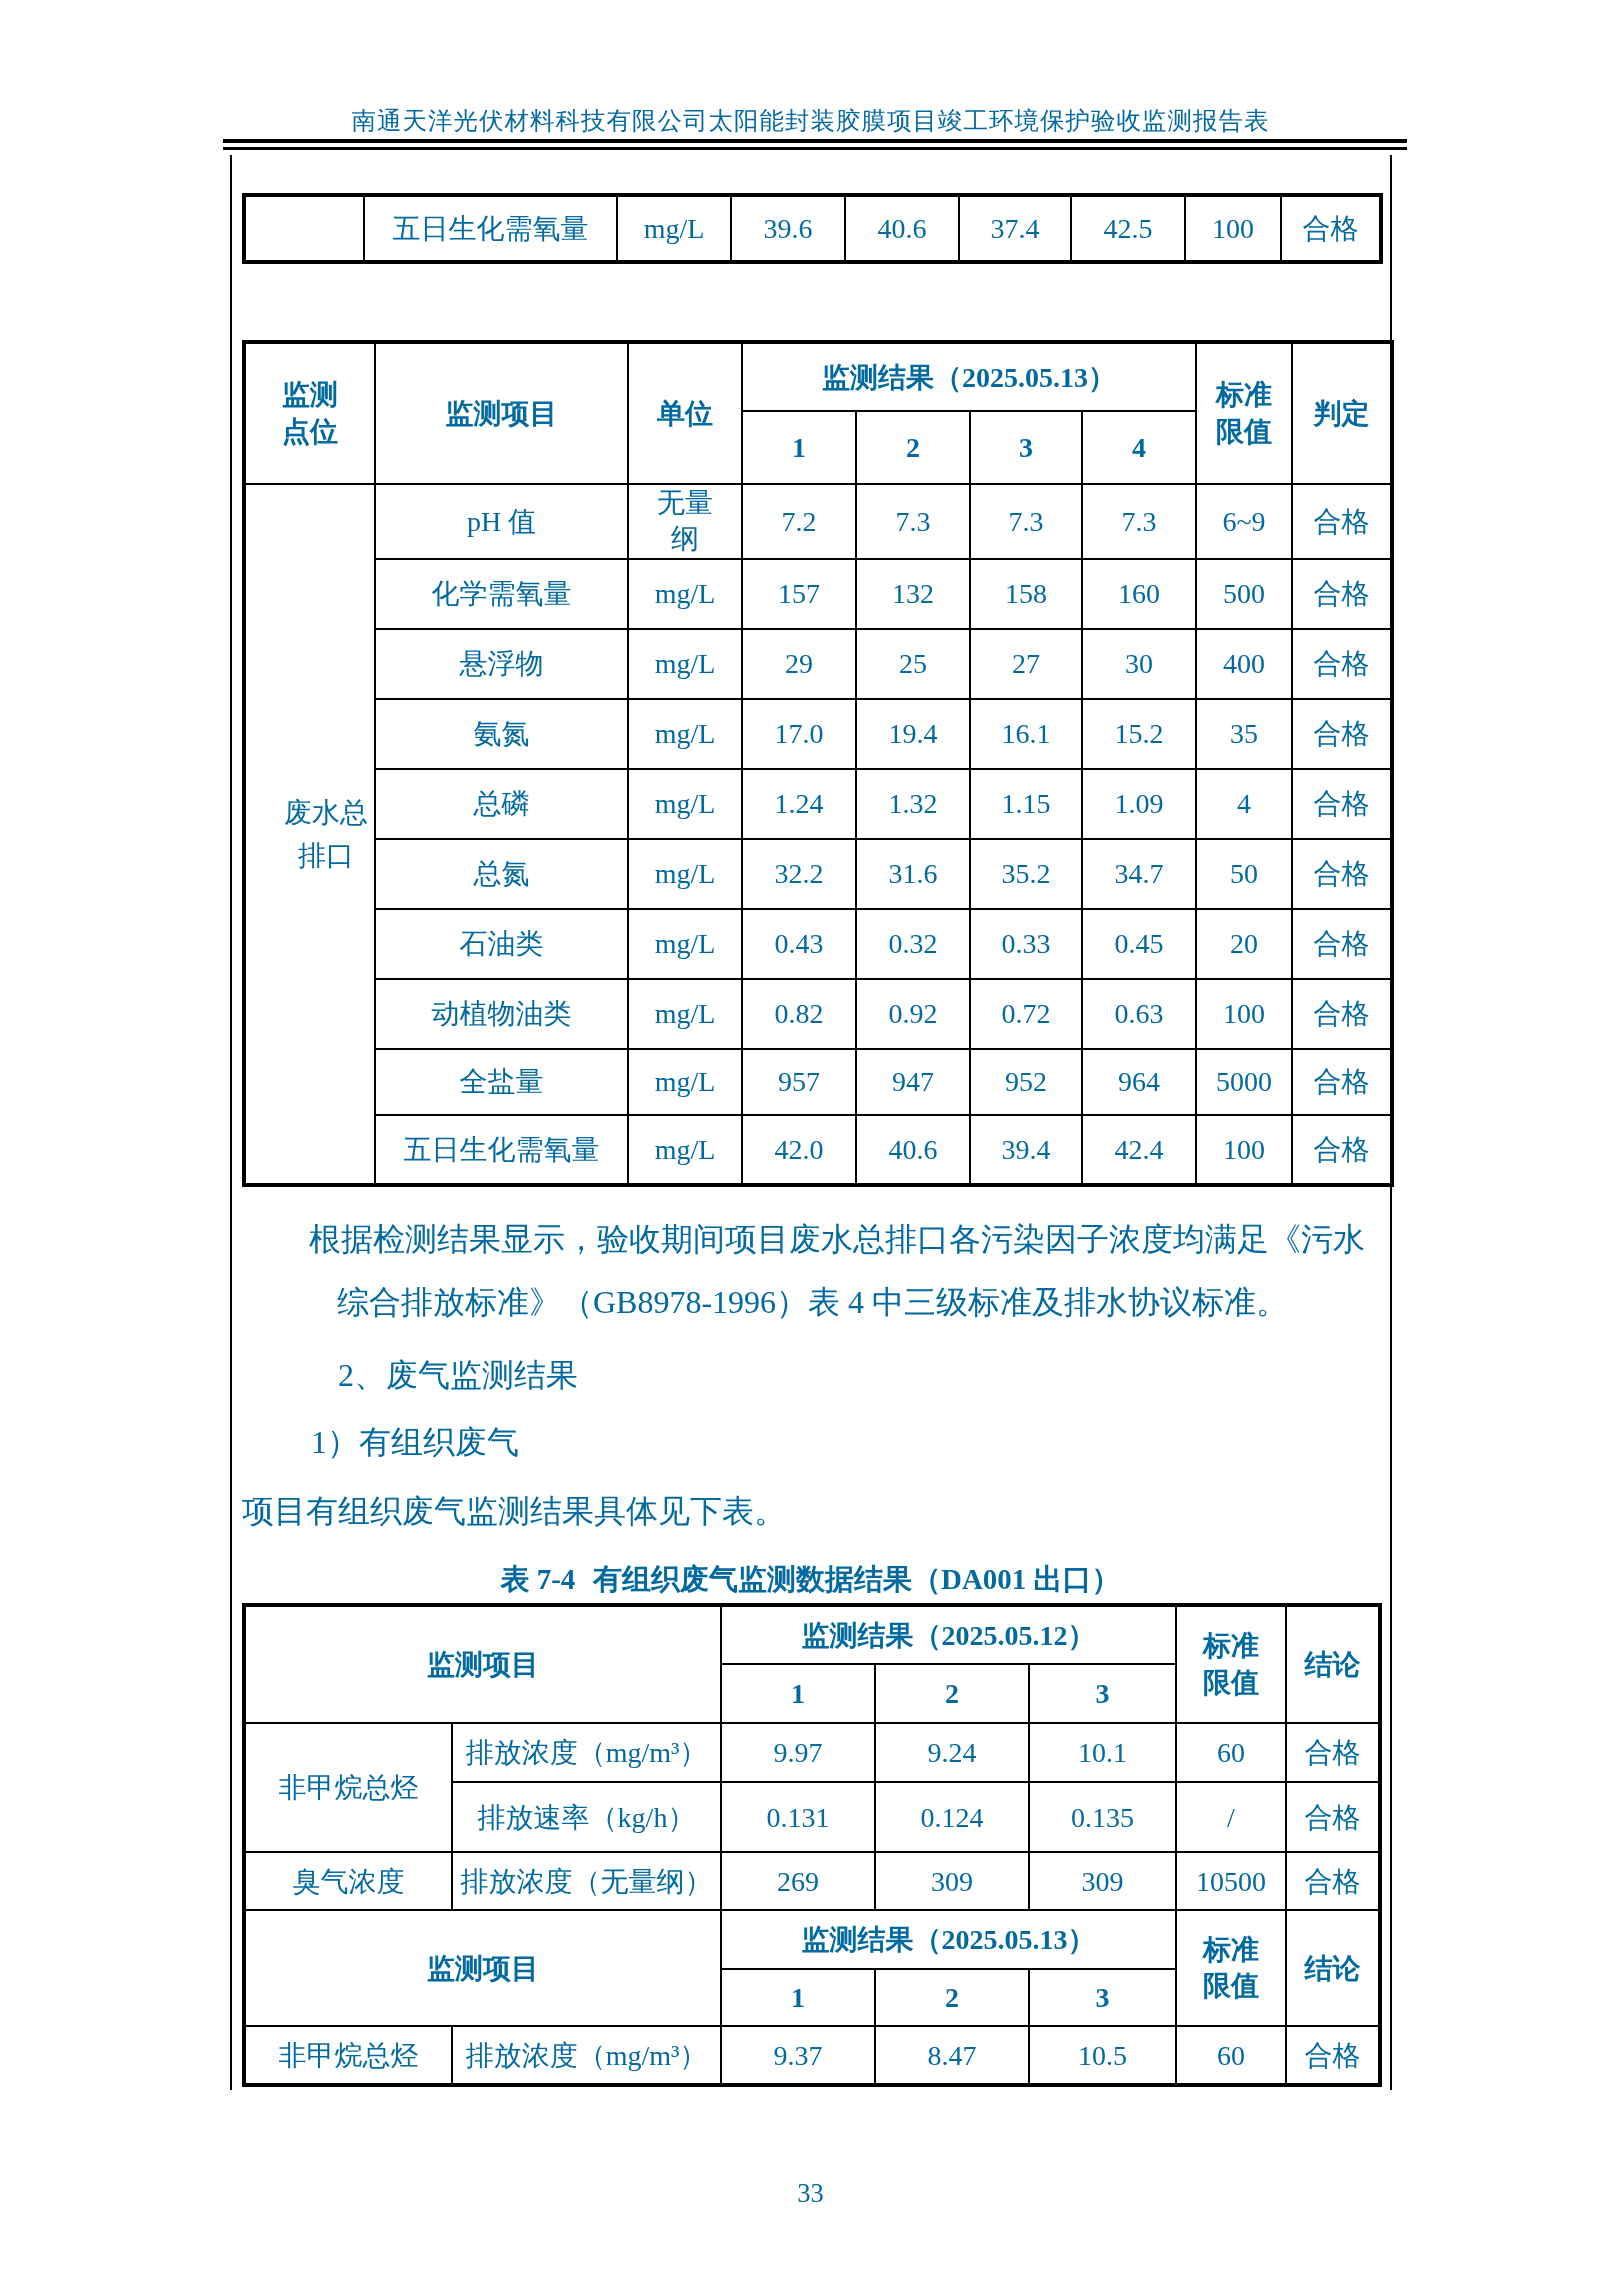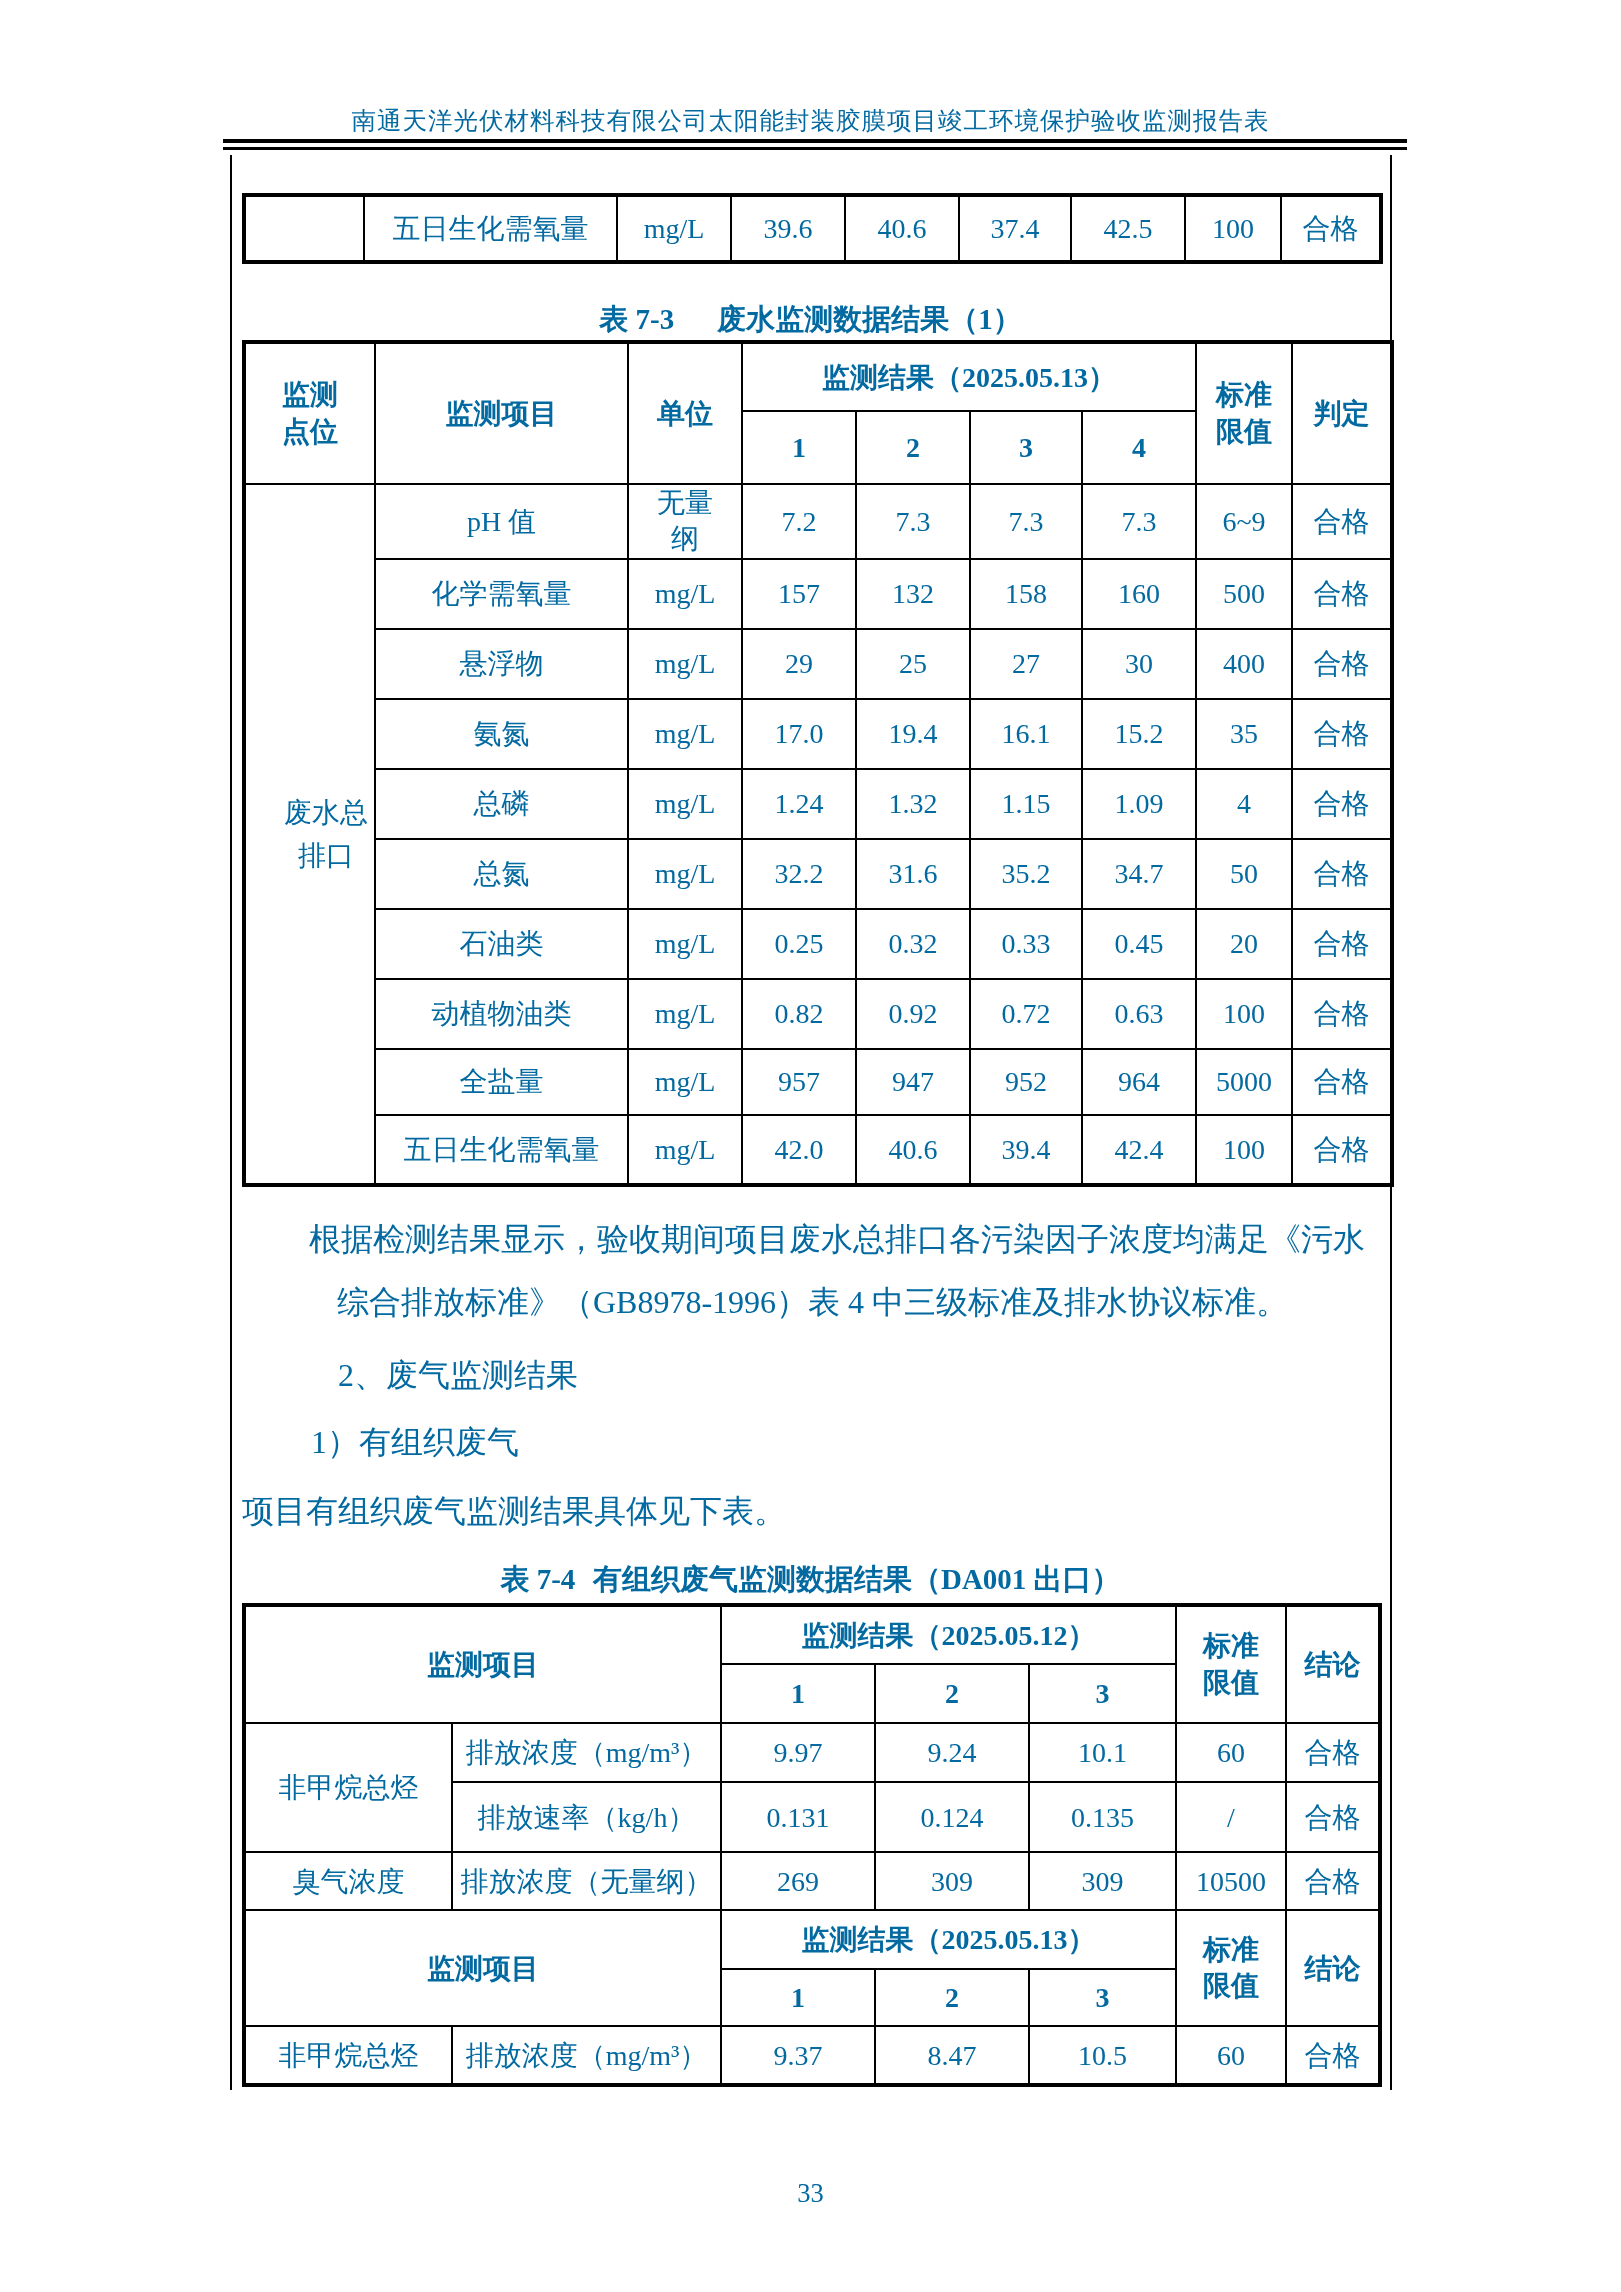--- a/index.html
+++ b/index.html
@@ -70,23 +70,20 @@
       <td>39.6</td>
       <td>40.6</td>
       <td>37.4</td>
       <td>42.5</td>
       <td>100</td>
       <td>合格</td>
     </tr>
   </tbody>
     </table>
 
-  <div class="caption" style="top:300px;">
-    <span>表 7-3</span><span class="cap-title-gap-wide">废水监测数据结果（1）</span>
-  </div>
 
   <table class="tbl" style="top:340px;">
     <colgroup>
       <col style="width:120px">
         <col style="width:253px">
         <col style="width:114px">
       <col style="width:114px">
         <col style="width:114px">
         <col style="width:112px">
       <col style="width:114px">
@@ -165,21 +162,21 @@
       <td>32.2</td>
       <td>31.6</td>
       <td>35.2</td>
       <td>34.7</td>
       <td>50</td>
       <td>合格</td>
     </tr>
     <tr style="height:70px">
       <td>石油类</td>
       <td>mg/L</td>
-      <td>0.25</td>
+      <td>0.43</td>
       <td>0.32</td>
       <td>0.33</td>
       <td>0.45</td>
       <td>20</td>
       <td>合格</td>
     </tr>
     <tr style="height:70px">
       <td>动植物油类</td>
       <td>mg/L</td>
       <td>0.82</td>

